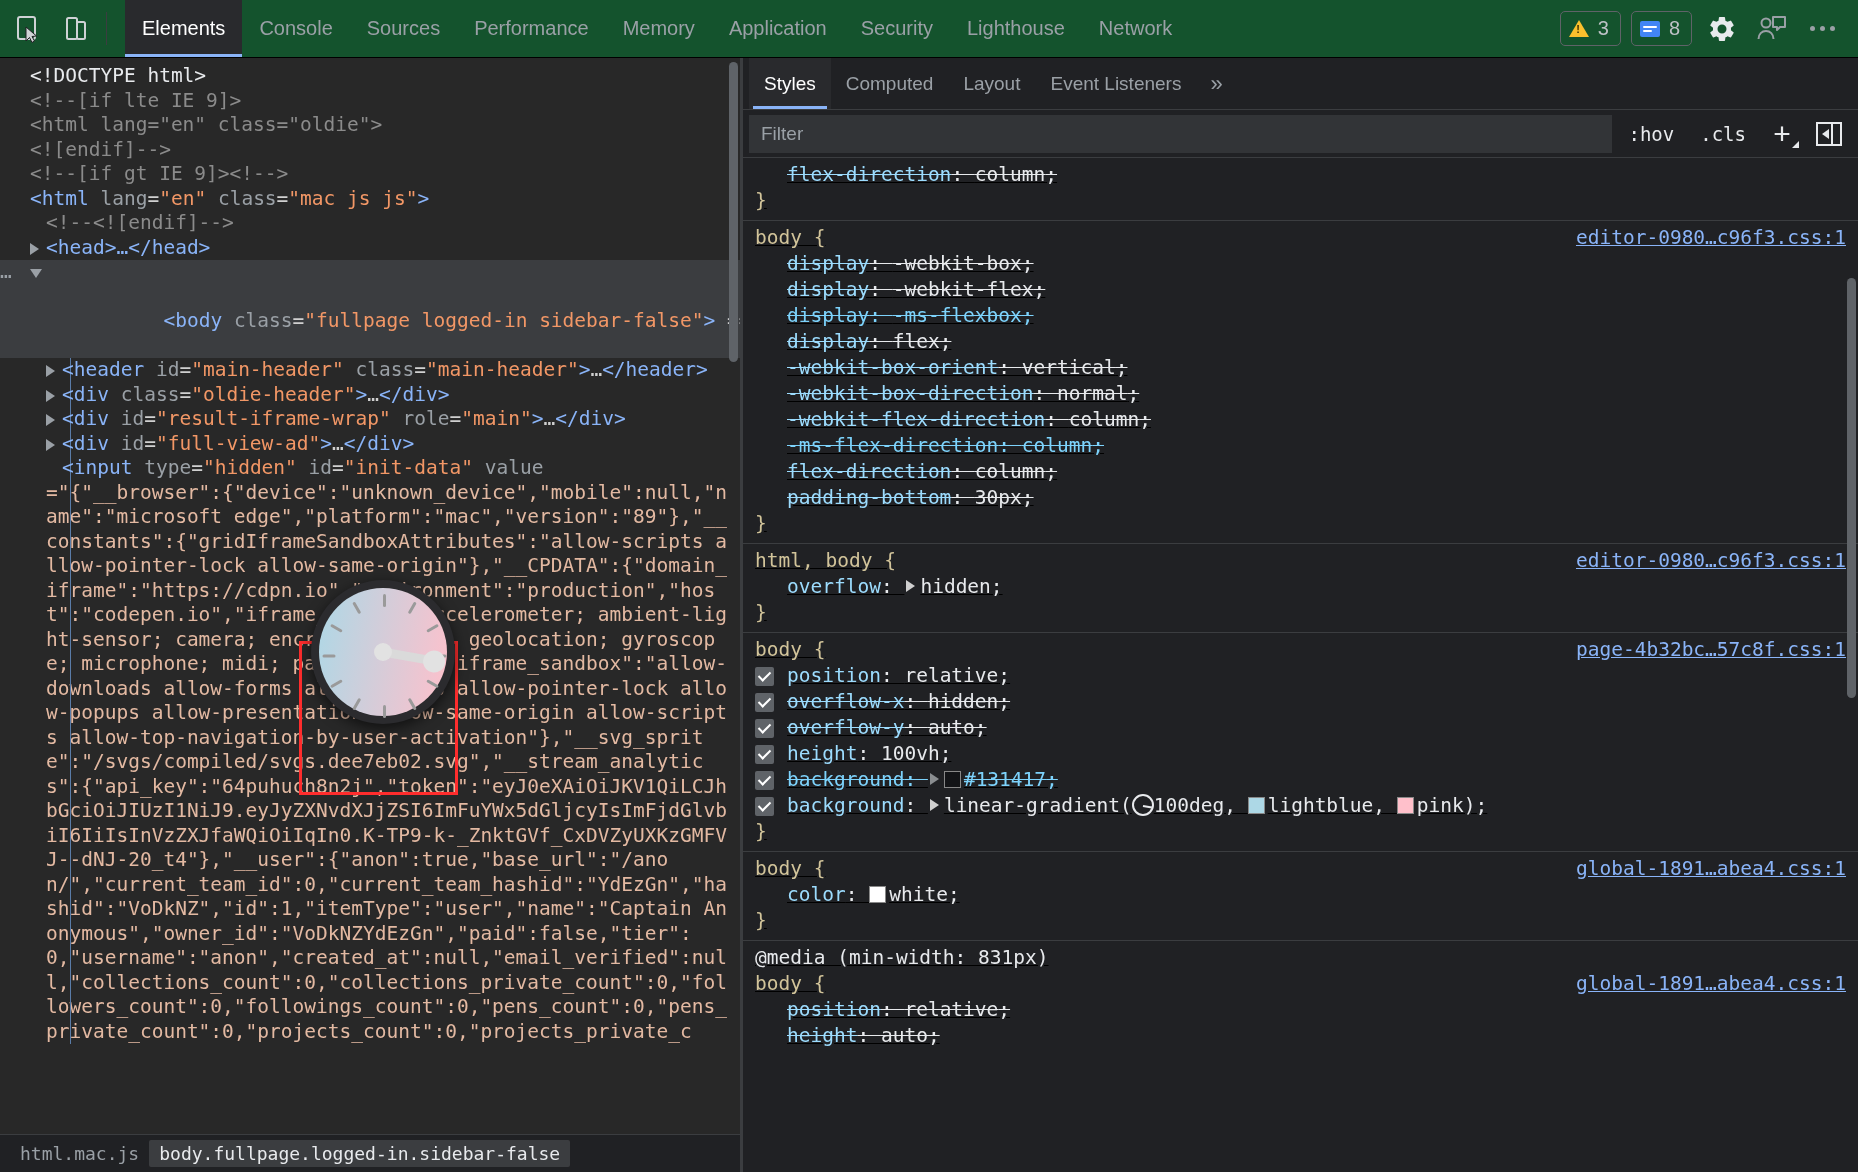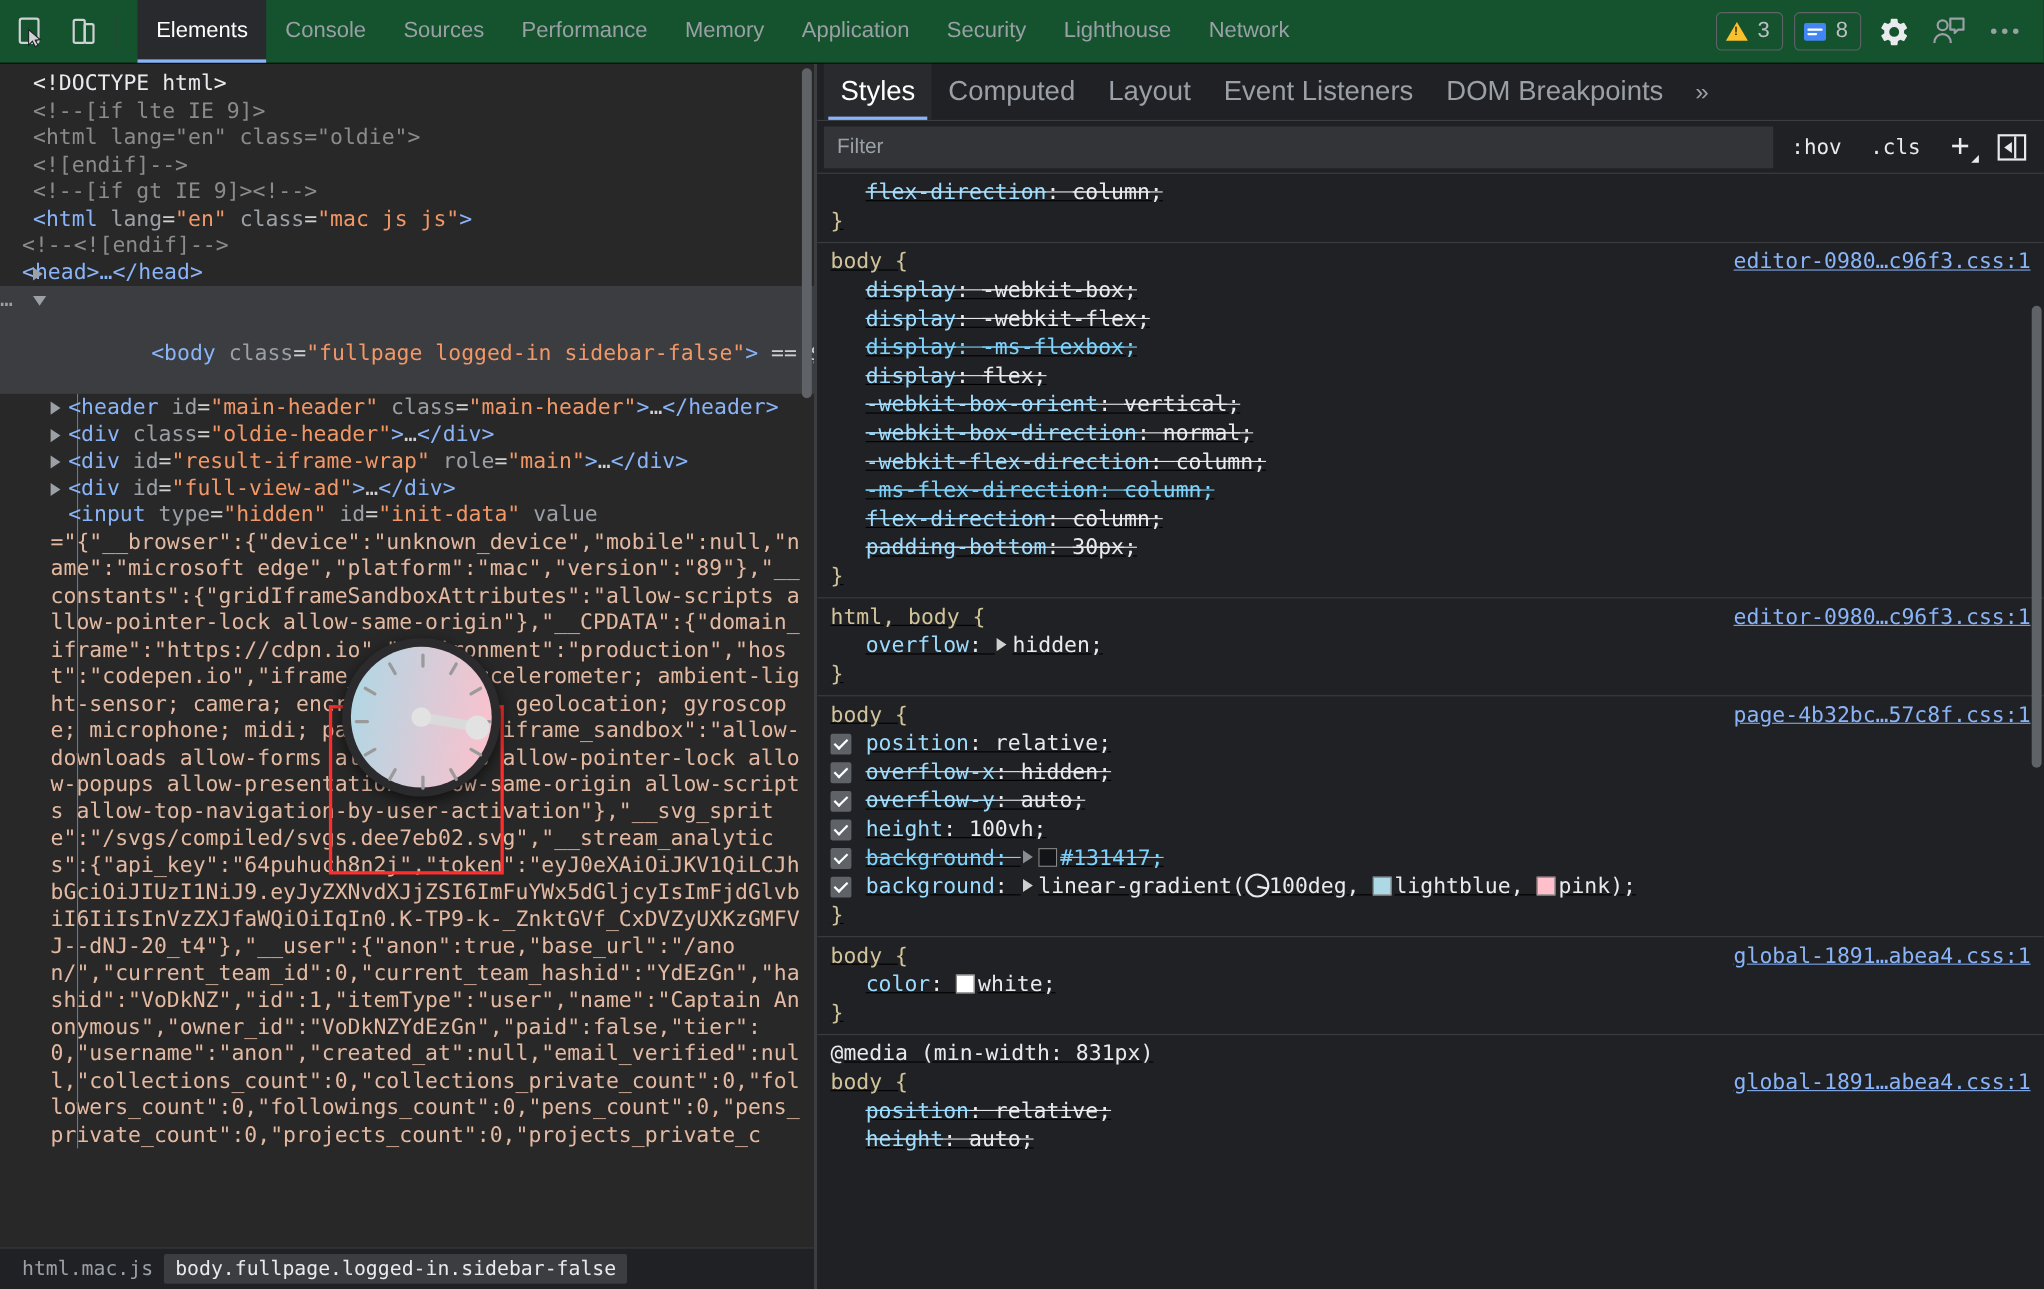--- a/index.html
+++ b/index.html
@@ -117,21 +117,21 @@
     font-size: 19.5px;
     line-height: 24.5px;
     color: #e8eaed;
     overflow: hidden;
     position: relative;
   }
   .dom-row { white-space: pre; padding-left: 30px; position: relative; }
   .dom-row.sel {
     background: #3b3d40;
   }
-  .ind1 { padding-left: 20px; }
+  .ind1 { padding-left: 46px; }
   .ind2 { padding-left: 62px; }
   .tri {
     position: absolute;
     left: 14px; top: 7px;
     width: 0; height: 0;
     border-top: 6px solid transparent;
     border-bottom: 6px solid transparent;
     border-left: 9px solid #9aa0a6;
     cursor: pointer;
   }
@@ -207,21 +207,21 @@
   }
   .styles-tabs {
     height: 52px; min-height: 52px;
     display: flex; align-items: stretch;
     padding-left: 6px;
     border-bottom: 1px solid #3b3d40;
   }
   .stab {
     display: flex; align-items: center; justify-content: center;
     padding: 0 15px;
-    font-size: 25px; color: #9aa0a6;
+    font-size: 19px; color: #9aa0a6;
     cursor: pointer; position: relative; white-space: nowrap;
   }
   .stab.active { color: #fff; background: #292a2d; }
   .stab.active::after {
     content:""; position:absolute; left: 4px; right: 4px; bottom: 0; height: 3px;
     background: #8ab4f8;
   }
   .stabs-more {
     display:flex; align-items:center; padding: 0 14px;
     color: #9aa0a6; font-size: 22px; cursor: pointer;
@@ -579,23 +579,20 @@
             <span>Styles</span>
           </div>
         <div class="stab">
             <span>Computed</span>
           </div>
         <div class="stab">
             <span>Layout</span>
           </div>
         <div class="stab">
             <span>Event Listeners</span>
-          </div>
-        <div class="stab">
-            <span>DOM Breakpoints</span>
           </div>
         <div class="stabs-more">»</div>
       </div>
 
       <div class="filter-bar">
         <input class="filter-input" value="" placeholder="Filter" style="">
         <div class="fb-btn">:hov</div>
         <div class="fb-btn">.cls</div>
         <div class="plus-btn">
           <span class="pl">+</span>

